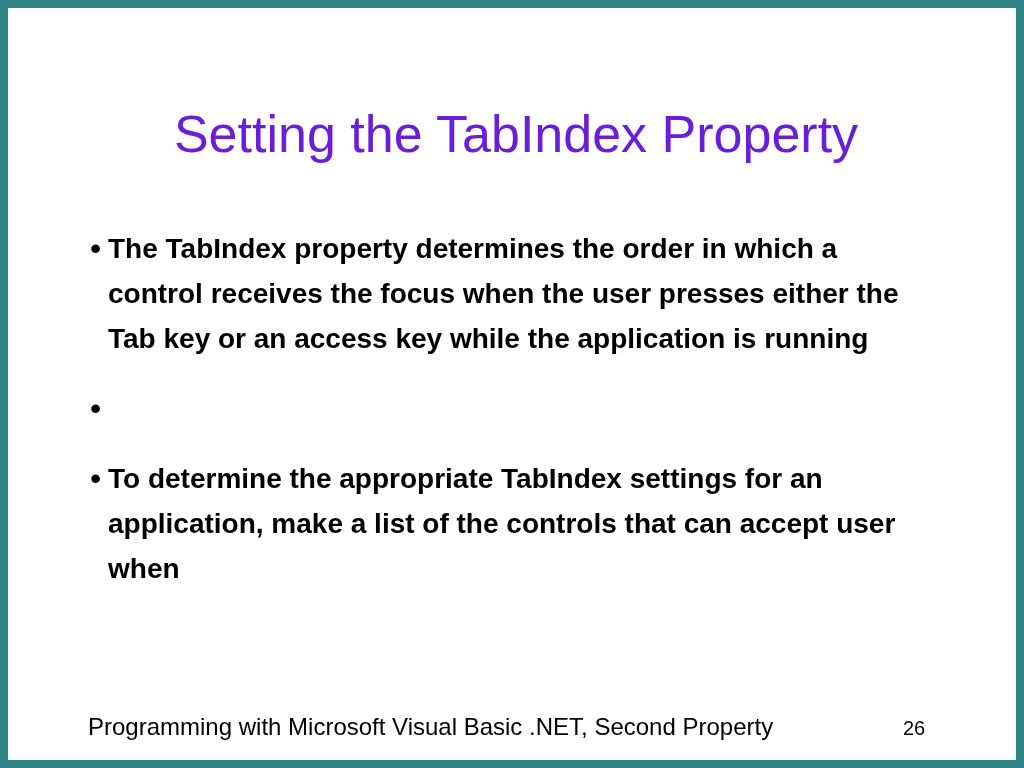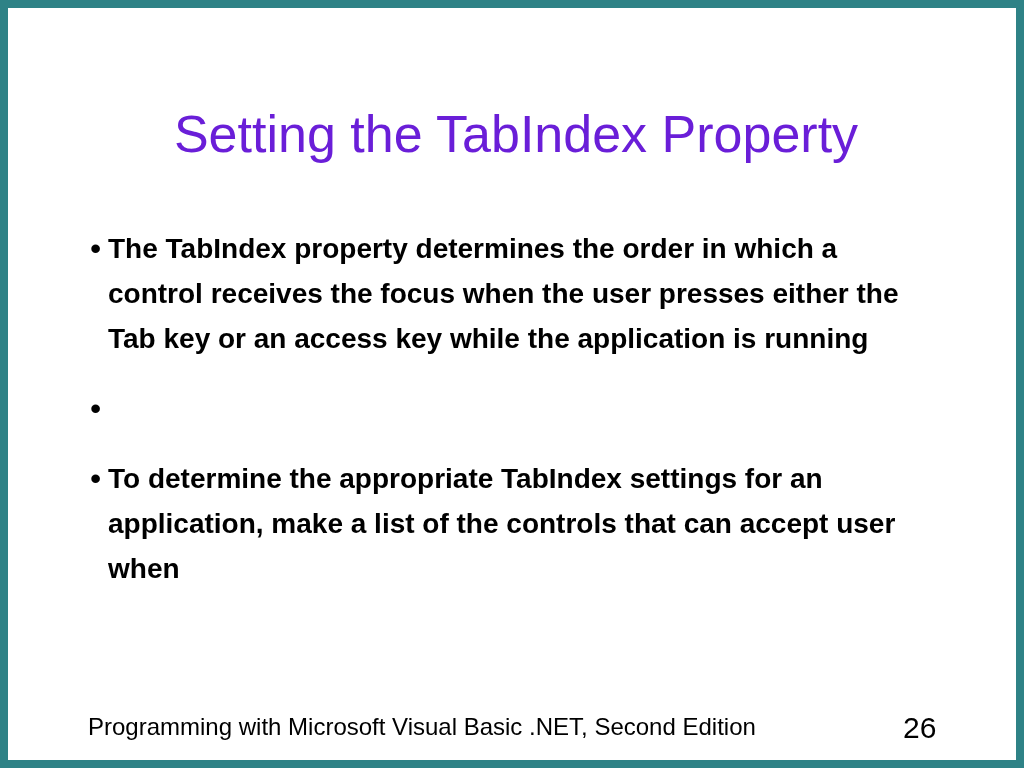--- a/index.html
+++ b/index.html
@@ -68,21 +68,21 @@
     left: 88px;
     top: 712px;
     font-size: 24px;
     line-height: 30px;
     color: var(--body, #000000);
   }
   .footer-page {
     position: absolute;
     left: 903px;
     top: 710px;
-    font-size: 30px;
+    font-size: 20px;
     line-height: 36px;
     color: var(--body, #000000);
   }
 </style>
 </head>
 <body>
 
 <div class="page" style="--title: #6a1ed8; --body: #000000; --bg: #ffffff; --frame: #2e8286;">
   <div class="frame"></div>
 
@@ -95,16 +95,16 @@
     </div>
     <div class="bullet">
       <span class="dot">•</span>
     </div>
     <div class="bullet">
       <span class="dot">•</span>
       <span class="btext">To determine the appropriate TabIndex settings for an application, make a list of the controls that can accept user when</span>
     </div>
   </div>
 
-  <div class="footer-left">Programming with Microsoft Visual Basic .NET, Second Edition</div>
+  <div class="footer-left">Programming with Microsoft Visual Basic .NET, Second Property</div>
 
   <div class="footer-page">26</div>
 </div>
 
 </body></html>

